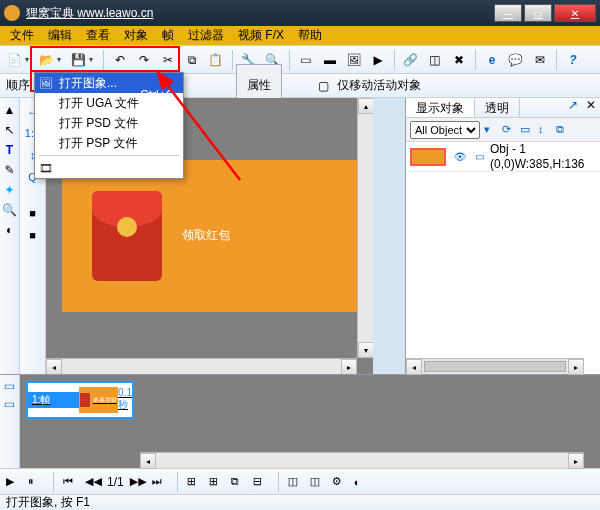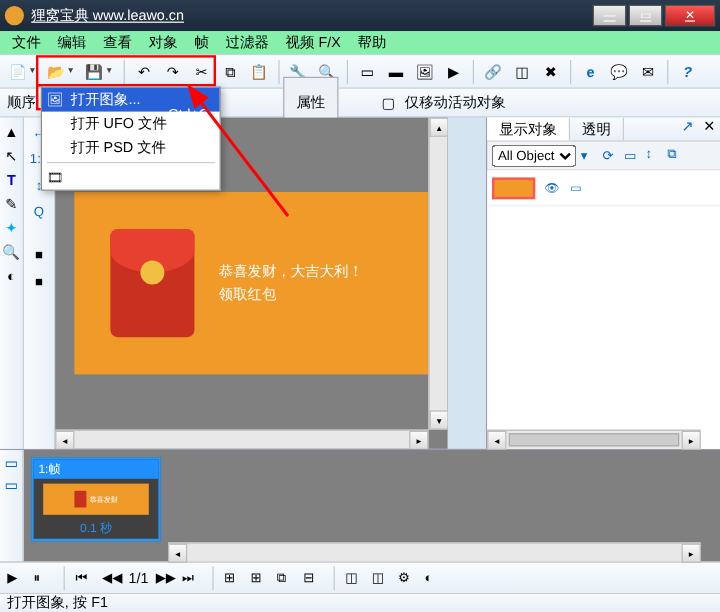--- a/index.html
+++ b/index.html
@@ -6,21 +6,21 @@
 body { width:600px; height:510px; background:#d4e4f0; overflow:hidden; position:relative; }
 
 
 .titlebar { height:26px; background:linear-gradient(#2b3b4e,#1a2a3a); display:flex; align-items:center; padding:0 4px; color:#fff;text-decoration:underline; }
 .titlebar .logo { width:16px; height:16px; background:#e8a030; border-radius:50%; margin-right:6px; }
 .titlebar .spacer { flex:1; }
 .winbtn { width:28px; height:18px; margin-left:2px; border:1px solid #555; display:flex; align-items:center; justify-content:center; background:linear-gradient(#eee,#bbb); font-size:10px; }
 .winbtn.close { background:linear-gradient(#f55,#b22); color:#fff; width:42px; }
 
 
-.menubar { height:20px; background:#86efac; display:flex; align-items:center; padding:0 4px; gap:2px; border-bottom:1px solid #c8d0d8; }
+.menubar { height:20px; background:#eab308; display:flex; align-items:center; padding:0 4px; gap:2px; border-bottom:1px solid #c8d0d8; }
 .menubar span { padding:2px 6px; cursor:default; }
 
 
 .toolbar { height:28px; background:linear-gradient(#f8fbfe,#e8f0f8); display:flex; align-items:center; padding:0 4px; gap:2px; border-bottom:1px solid #c8d0d8; }
 .tbbtn { width:22px; height:22px; border:1px solid transparent; display:flex; align-items:center; justify-content:center; font-size:14px; cursor:pointer; }
 .tbsep { width:1px; height:20px; background:#bcc; margin:0 3px; }
 .tbbtn.wdd { width:30px; } 
 .tbbtn .dd { font-size:7px; margin-left:1px; color:#444; }
 
 
@@ -66,21 +66,21 @@
 .ddmenu .mi .micon { position:absolute; left:4px; width:14px; font-size:11px; }
 .ddmenu .msep { height:1px; background:#ccc; margin:2px 4px; }
 
 
 .arrow { position:absolute; z-index:20; pointer-events:none; }
 
 
 .timeline { height:120px; background:#f0f4f8; border-top:1px solid #99a; display:flex; flex-direction:column; }
 .tl-body { flex:1; display:flex; background:#808080; }
 .tl-thumb-col { width:120px; padding:6px; }
-.tl-thumb { width:108px; background:#404040; border:2px solid #29f; display:flex; flex-direction:column; align-items:center; }
+.tl-thumb { width:108px; background:#ffffff; border:2px solid #29f; display:flex; flex-direction:row; align-items:center;text-decoration:underline; }
 .tl-thumb .hdr { width:100%; background:#2090ff; color:#fff; font-size:10px; padding:1px 4px; }
 .tl-thumb .mini { width:88px; height:26px; background:#f09a2a; margin:4px 0; display:flex; align-items:center; justify-content:center; gap:3px; }
 .tl-thumb .mini .mr { width:10px; height:14px; background:#c83020; border-radius:1px; }
 .tl-thumb .mini .mt { font-size:6px; color:#fff; }
 .tl-thumb .dur { color:#2090ff; font-size:10px; padding-bottom:2px; }
 .tl-controls { height:26px; background:linear-gradient(#f8fbfe,#e8f0f8); display:flex; align-items:center; padding:0 6px; gap:6px; border-top:1px solid #ccc; }
 .tl-controls .pc { width:16px; font-size:11px; }
 
 .statusbar { height:16px; background:linear-gradient(#f8fbfe,#e8f0f8); font-size:11px; padding:0 6px; display:flex; align-items:center; border-top:1px solid #ccc; }
 
@@ -219,21 +219,20 @@
     <div class="lt2">Q</div>
     <div style="height:10px"></div>
     <div class="lt2" style="color:#000">■</div>
     <div class="lt2" style="color:#000">■</div>
   </div>
 
   <div class="canvas-area">
     <div class="canvas">
       <div class="redpkt"></div>
       <div class="canvas-text">
-        <div>恭喜发财，大吉大利！</div>
         <div>领取红包</div>
       </div>
     </div>
     <div class="scrollbar-v">
         <div class="sbbtn" style="position:absolute;top:0">▴</div>
         <div class="sbbtn" style="position:absolute;bottom:0">▾</div>
       </div>
     <div class="scrollbar-h">
         <div class="sbbtn">◂</div>
         <div style="flex:1"></div>
@@ -255,20 +254,24 @@
       <span class="pricon">⟳</span>
       <span class="pricon">▭</span>
       <span class="pricon">↕</span>
       <span class="pricon">⧉</span>
     </div>
     <div class="objlist">
       <div class="objrow">
         <div class="objthumb"></div>
         <div class="objtog">👁</div>
         <div class="objtog">▭</div>
+        <div class="objinfo">
+          <div>Obj - 1</div>
+          <div>(0,0)W:385,H:136</div>
+        </div>
       </div>
       <div style="flex:1;position:relative">
         <div class="scrollbar-h">
             <div class="sbbtn">◂</div>
             <div style="flex:1;background:#ccc;margin:2px;border:1px solid #aaa"></div>
             <div class="sbbtn">▸</div>
           </div>
       </div>
     </div>
   </div>
@@ -326,22 +329,23 @@
 
 <div class="redbox" style="left:30px;top:46px;width:150px;height:26px"></div>
 <div class="redbox" style="left:30px;top:70px;width:150px;height:22px"></div>
 
 <div class="ddmenu" style="left:34px;top:72px">
   <div class="mi hl">
     <span class="micon">🖼</span>
     <span>打开图象...</span>
     <span class="mshort">Ctrl+O</span>
   </div>
-  <div class="mi">打开 UFO 文件</div>
+  <div class="mi">打开 UGA 文件</div>
   <div class="mi">打开 PSD 文件</div>
+  <div class="mi">打开 PSP 文件</div>
   <div class="msep"></div>
   <div class="mi">
     <span class="micon">🎞</span>
   </div>
 </div>
 
 <svg class="arrow" style="left:120px;top:70px" width="130" height="120">
   <defs>
       <marker id="ah" markerWidth="10" markerHeight="10" refX="2" refY="3" orient="auto">
         <path d="M0,0 L0,6 L8,3 z" fill="#f00"></path>

